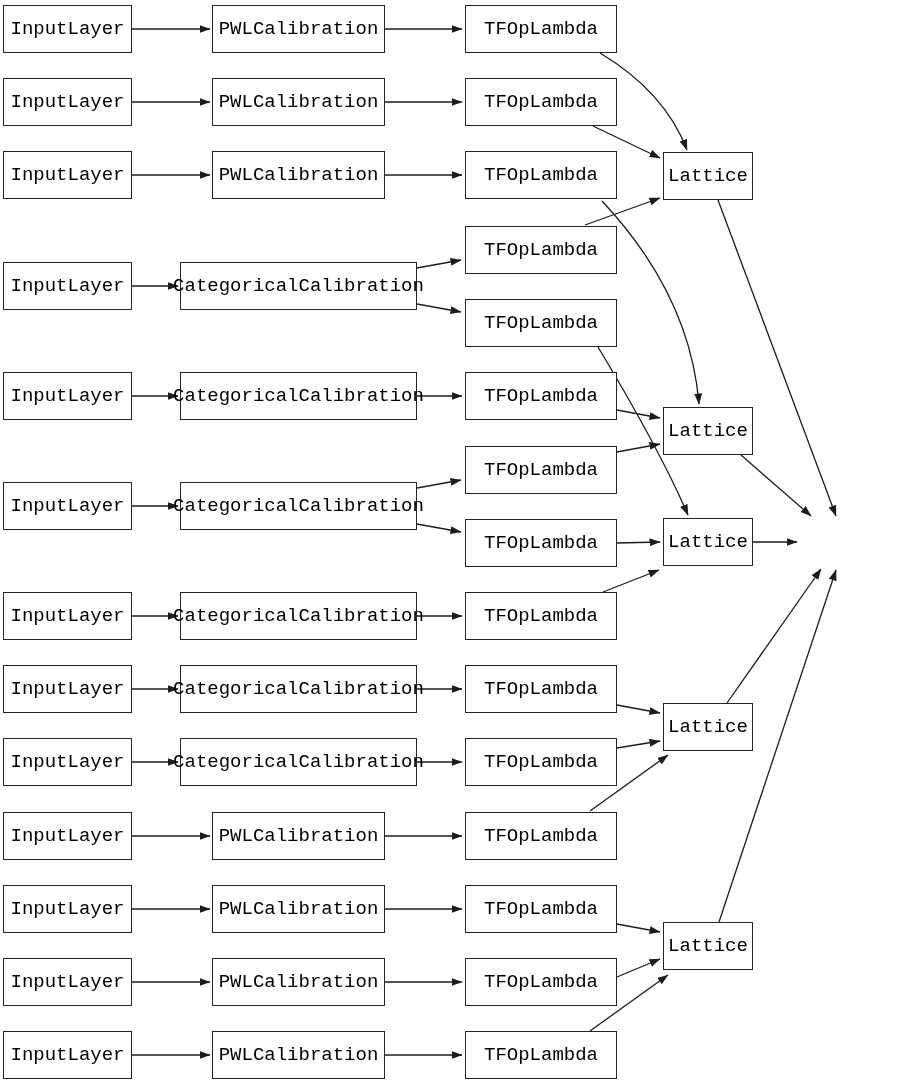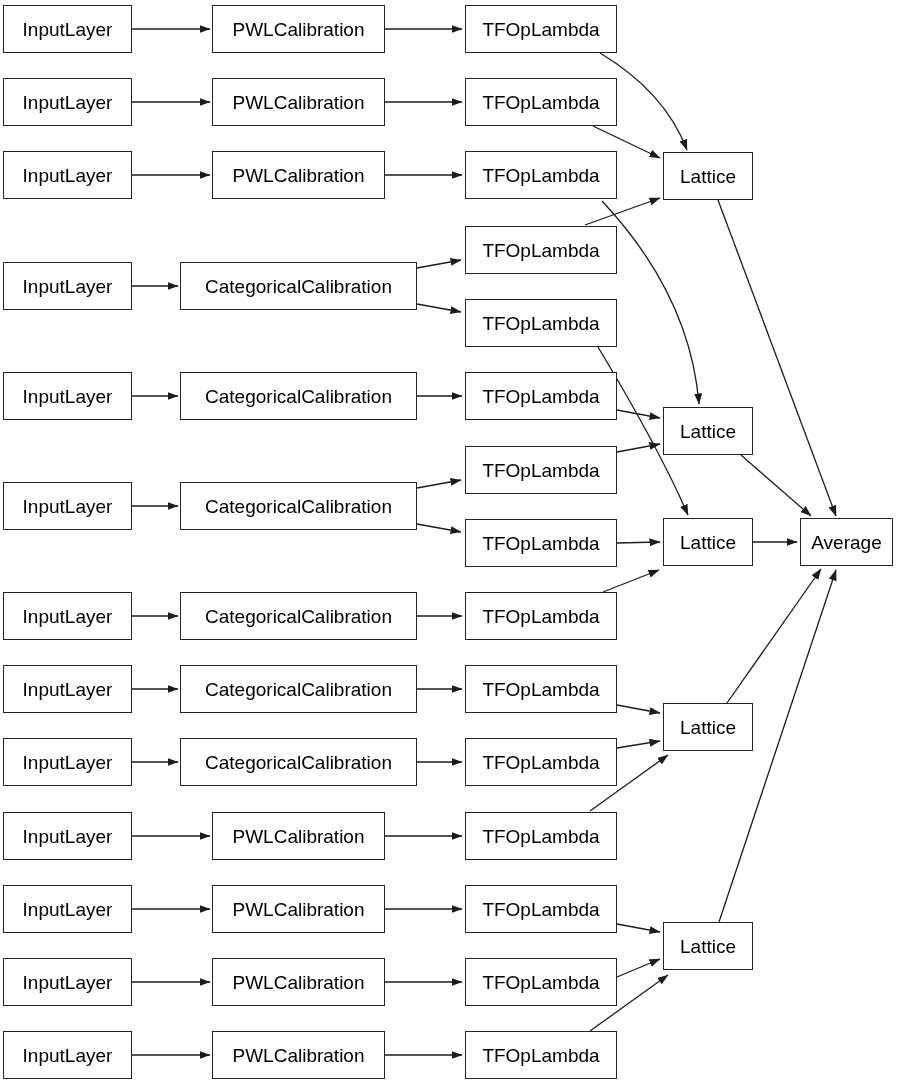--- a/index.html
+++ b/index.html
@@ -1,20 +1,20 @@
 <!DOCTYPE html>
 <html><head>
 <meta charset="utf-8">
 <style>
   html,body{margin:0;padding:0;background:#fff;}
   #canvas{
     position:relative;
     width:905px;height:1087px;
     background:#ffffff;
-    font-family:Liberation Sans, sans-serif;
+    font-family:Liberation Mono, monospace;
     overflow:hidden;
   }
   #edges{position:absolute;left:0;top:0;width:905px;height:1087px;}
   #edges path.edge{fill:none;stroke:#1c1c1c;stroke-width:1.3px;}
   .node{
     position:absolute;
     box-sizing:border-box;
     border:1.5px solid #242424;
     background:#ffffff;
     display:flex;align-items:center;justify-content:center;
@@ -220,17 +220,14 @@
   <div class="node" style="left: 663px; top: 518px; width: 90px; height: 48px;">
       <span>Lattice</span>
     </div>
   <div class="node" style="left: 663px; top: 703px; width: 90px; height: 48px;">
       <span>Lattice</span>
     </div>
   <div class="node" style="left: 663px; top: 922px; width: 90px; height: 48px;">
       <span>Lattice</span>
     </div>
 
-  <div class="node" style="left: 800px; top: 518px; width: 93px; height: 48px;">
-      <span>Average</span>
-    </div>
 
 </div>
 
 </body></html>

